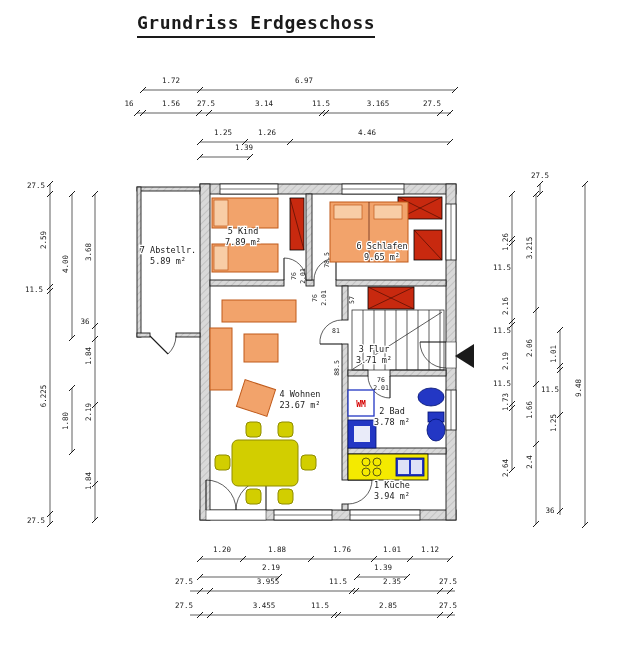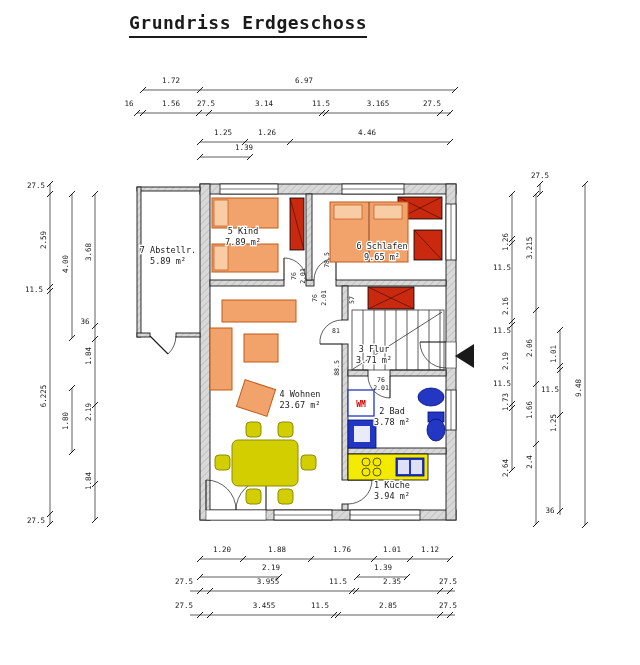--- a/index.html
+++ b/index.html
@@ -1,19 +1,19 @@
 <!DOCTYPE html>
 <html style="--ink: #1a1a1a; --wallFill: #d9d9d9; --furnOrange: #f2a36b; --furnOrangeStroke: #c05a1a; --pillow: #f8cda6; --cabinetRed: #c8290f; --diningOlive: #d2ce00; --fixtureBlue: #2337c4; --kitchenYellow: #f4ea00; --wmRed: #d40000;"><head>
 <meta charset="utf-8">
 <style>
   * { margin:0; padding:0; box-sizing:border-box; }
   html,body { width:640px; height:665px; background:#ffffff; overflow:hidden; }
   body { position:relative; font-family:"DejaVu Sans Mono", monospace; color:var(--ink,#1a1a1a); }
   .title {
-    position:absolute; left:129px; top:12px;
+    position:absolute; left:137px; top:12px;
     font-size:18px; font-weight:bold; letter-spacing:0.5px;
     border-bottom:2px solid var(--ink,#1a1a1a); padding-bottom:3px;
   }
   svg { position:absolute; left:0; top:0; }
   .dim-line { stroke:var(--ink); stroke-width:0.7; }
   .dim-tick { stroke:var(--ink); stroke-width:1; }
   .dim-text { font-size:7.5px; fill:var(--ink); text-anchor:middle;
               font-family:"DejaVu Sans Mono", monospace; }
   .dim-text.small { font-size:6.5px; }
   .room-text { font-size:8.5px; fill:var(--ink); text-anchor:middle;

